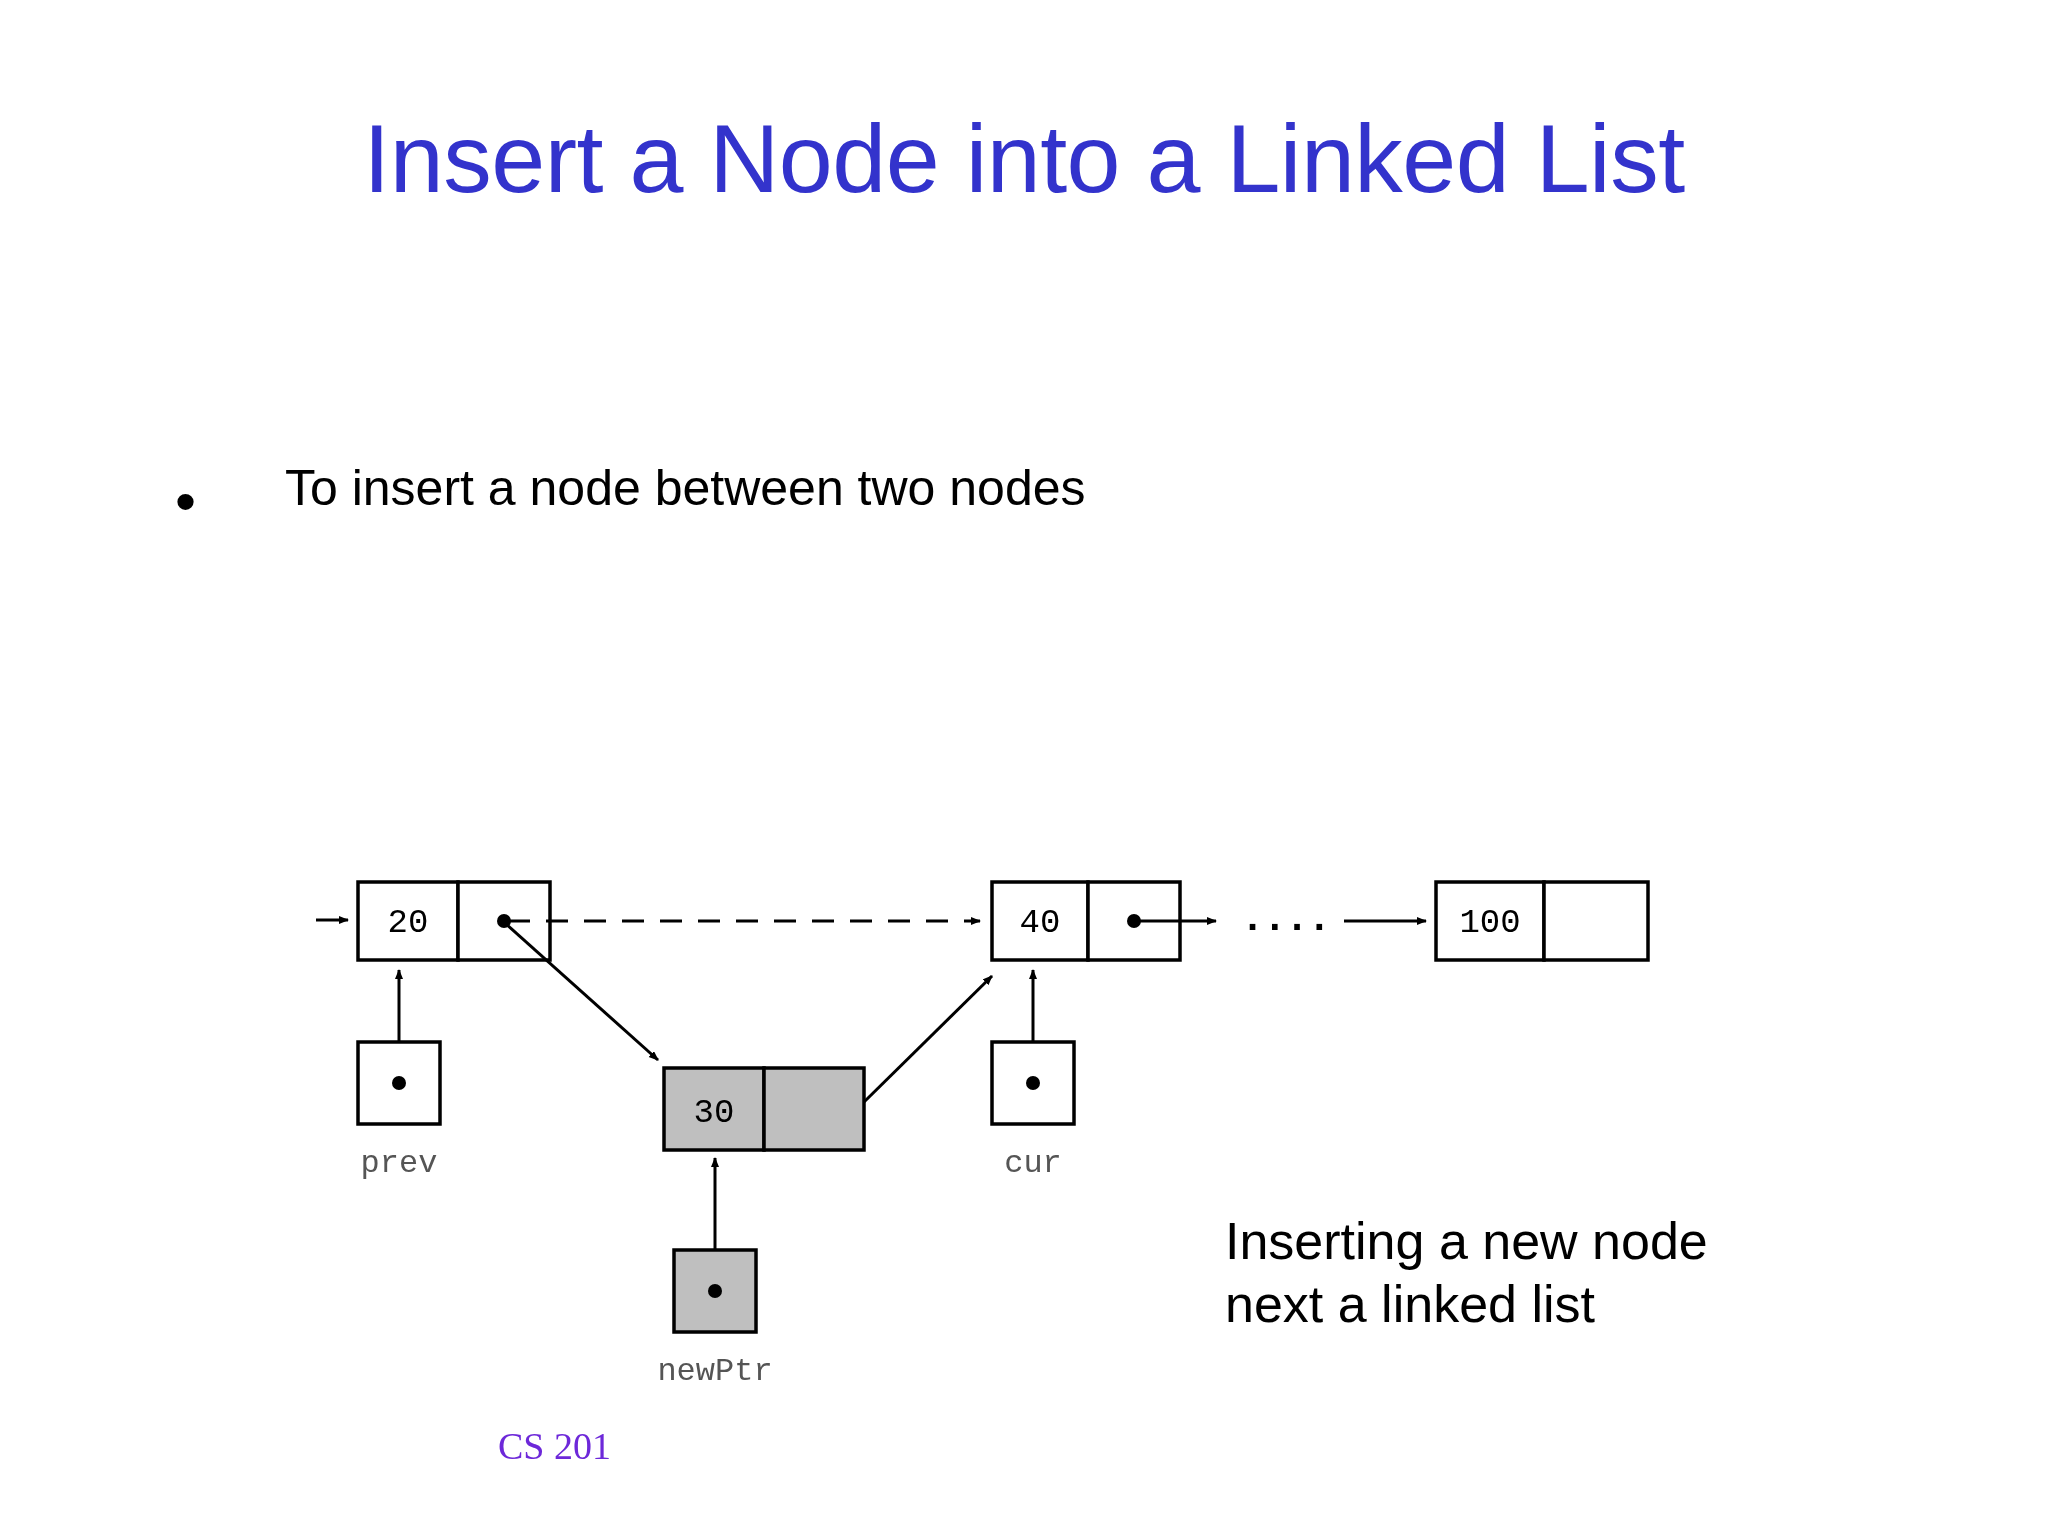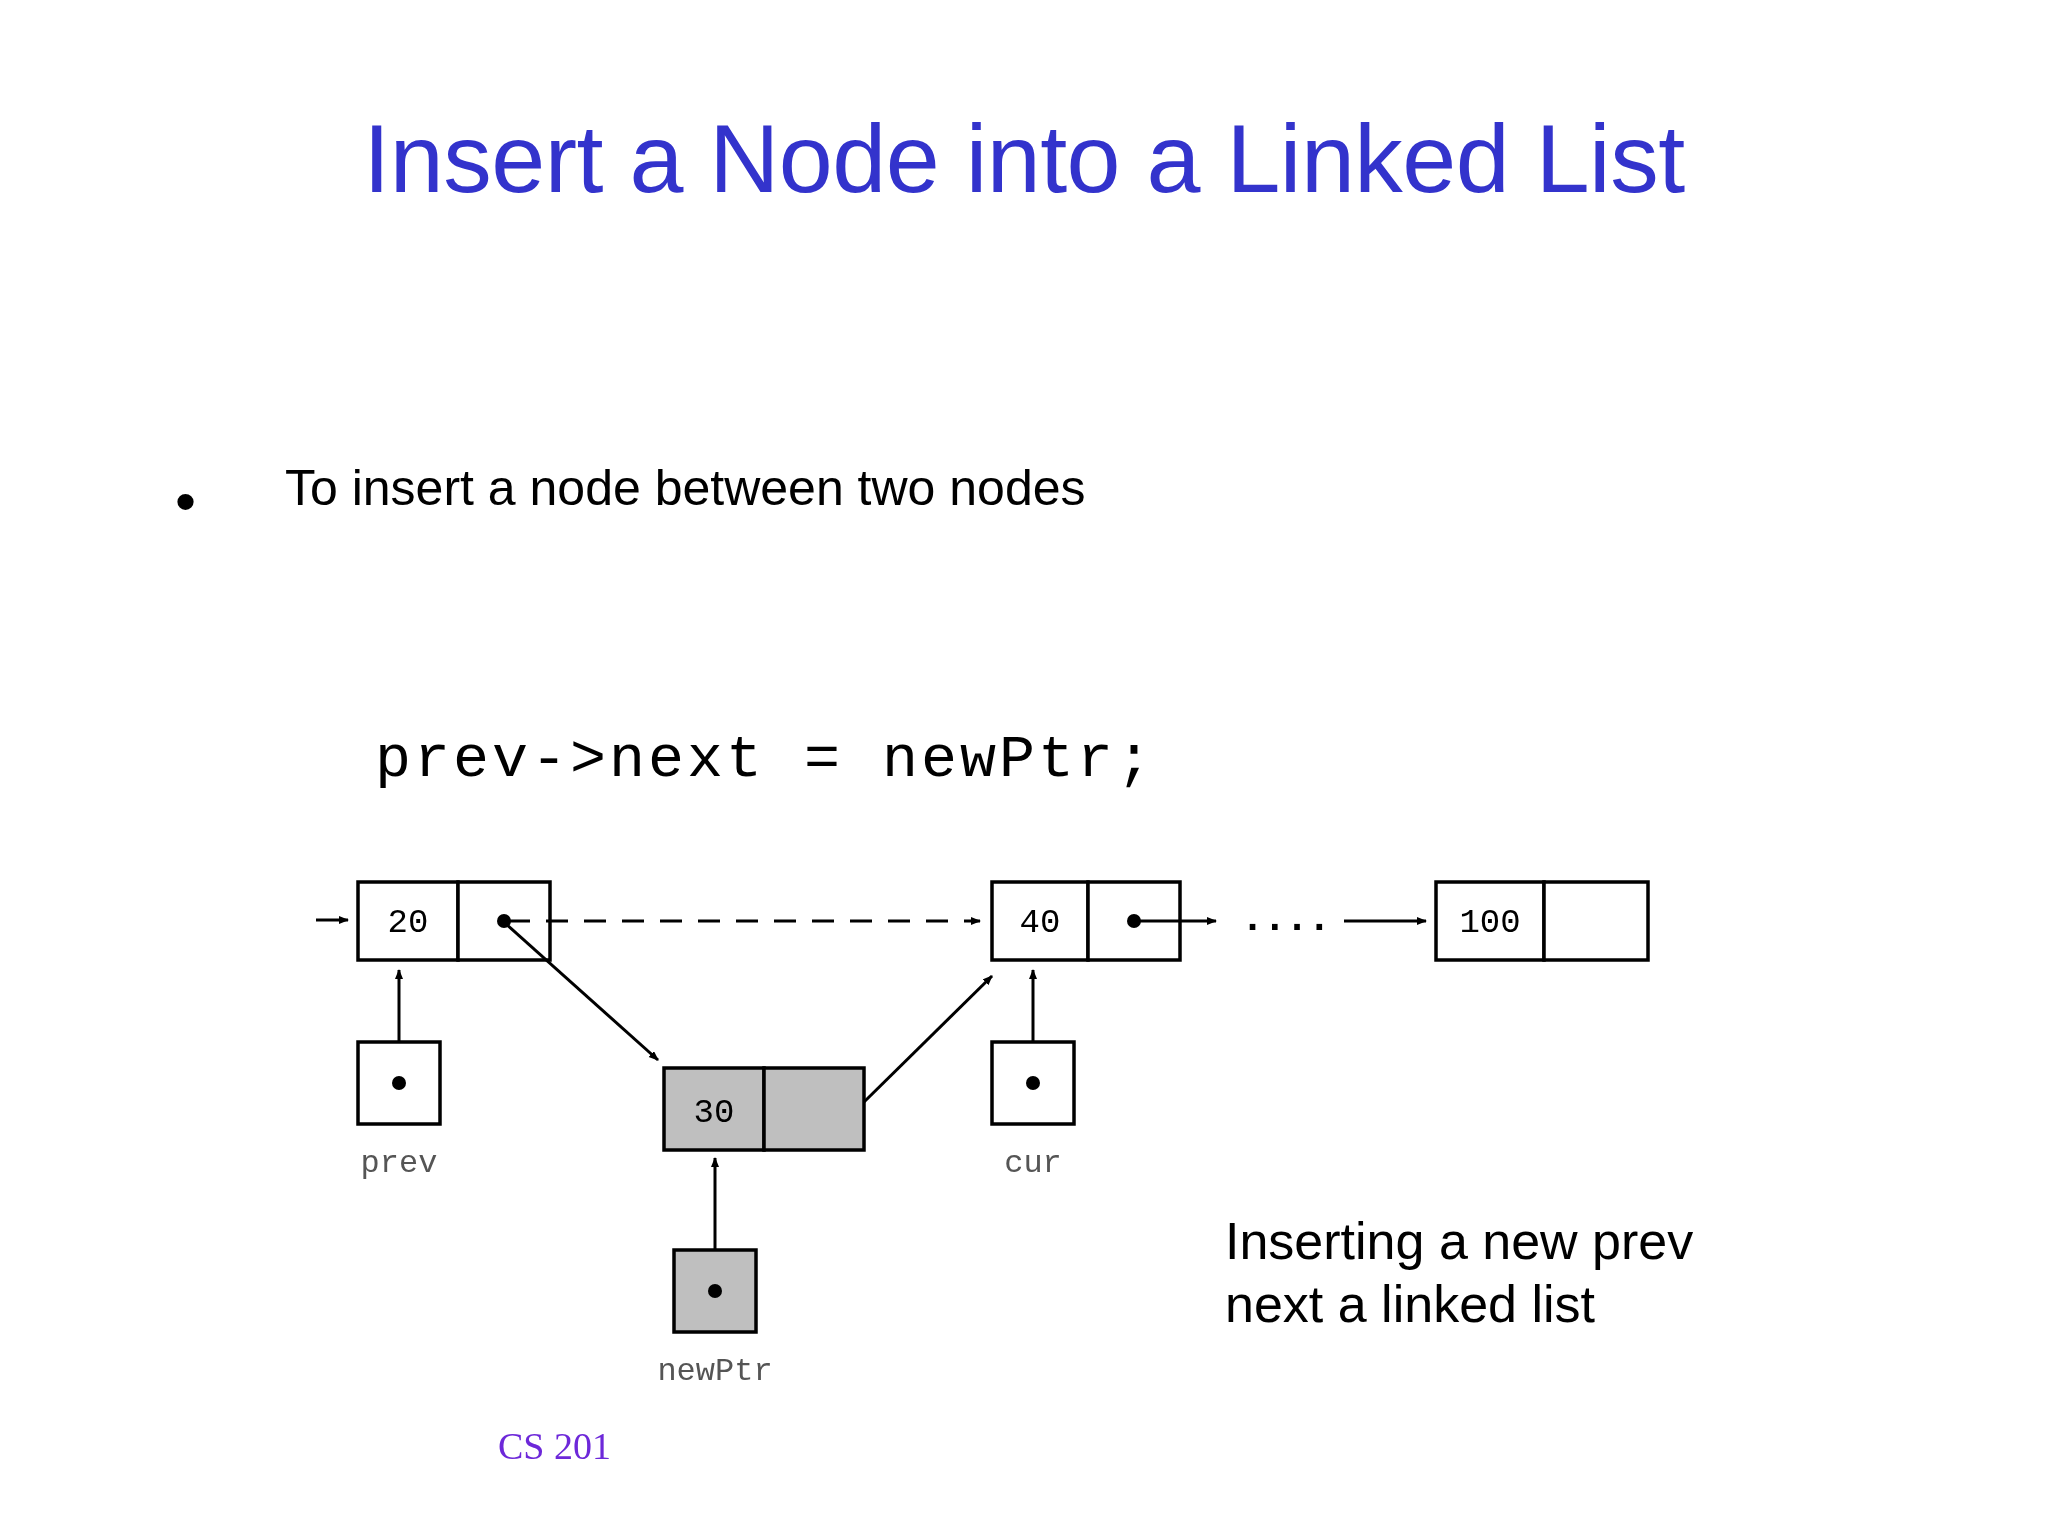--- a/index.html
+++ b/index.html
@@ -109,21 +109,20 @@
 
 <div id="slide">
 
   <div class="title">Insert a Node into a Linked List</div>
 
   <div class="bullet-row">
     <span class="bullet-dot">•</span>
     <span class="bullet-text">To insert a node between two nodes</span>
   </div>
 
-  <div class="code-line code-2">prev-&gt;next = newPtr;</div>
 
   <div id="diagram">
     <svg width="1480" height="580" viewBox="0 0 1480 580" xmlns="http://www.w3.org/2000/svg">
       <defs>
         <marker id="arrow" markerWidth="11" markerHeight="11" refX="9" refY="4" orient="auto" markerUnits="userSpaceOnUse">
           <path d="M0,0 L10,4 L0,8 z" fill="#000000"></path>
         </marker>
       </defs>
 
       <g>
@@ -195,19 +194,19 @@
       <g>
         <rect x="358" y="390" width="82" height="82" fill="#bfbfbf" stroke="#000000" stroke-width="3.5"></rect>
         <circle cx="399" cy="431" r="7" fill="#000000"></circle>
         <line x1="399" y1="390" x2="399" y2="298" stroke="#000000" stroke-width="3" marker-end="url(#arrow)"></line>
         <text x="399" y="520" text-anchor="middle" font-family="'Liberation Mono', monospace" font-size="32" fill="#555555">newPtr</text>
       </g>
     </svg>
   </div>
 
   <div class="caption">
-    <div>Inserting a new prev</div>
+    <div>Inserting a new node</div>
     <div>next a linked list</div>
   </div>
 
   <div class="footer">CS 201</div>
 
 </div>
 
 </body></html>

